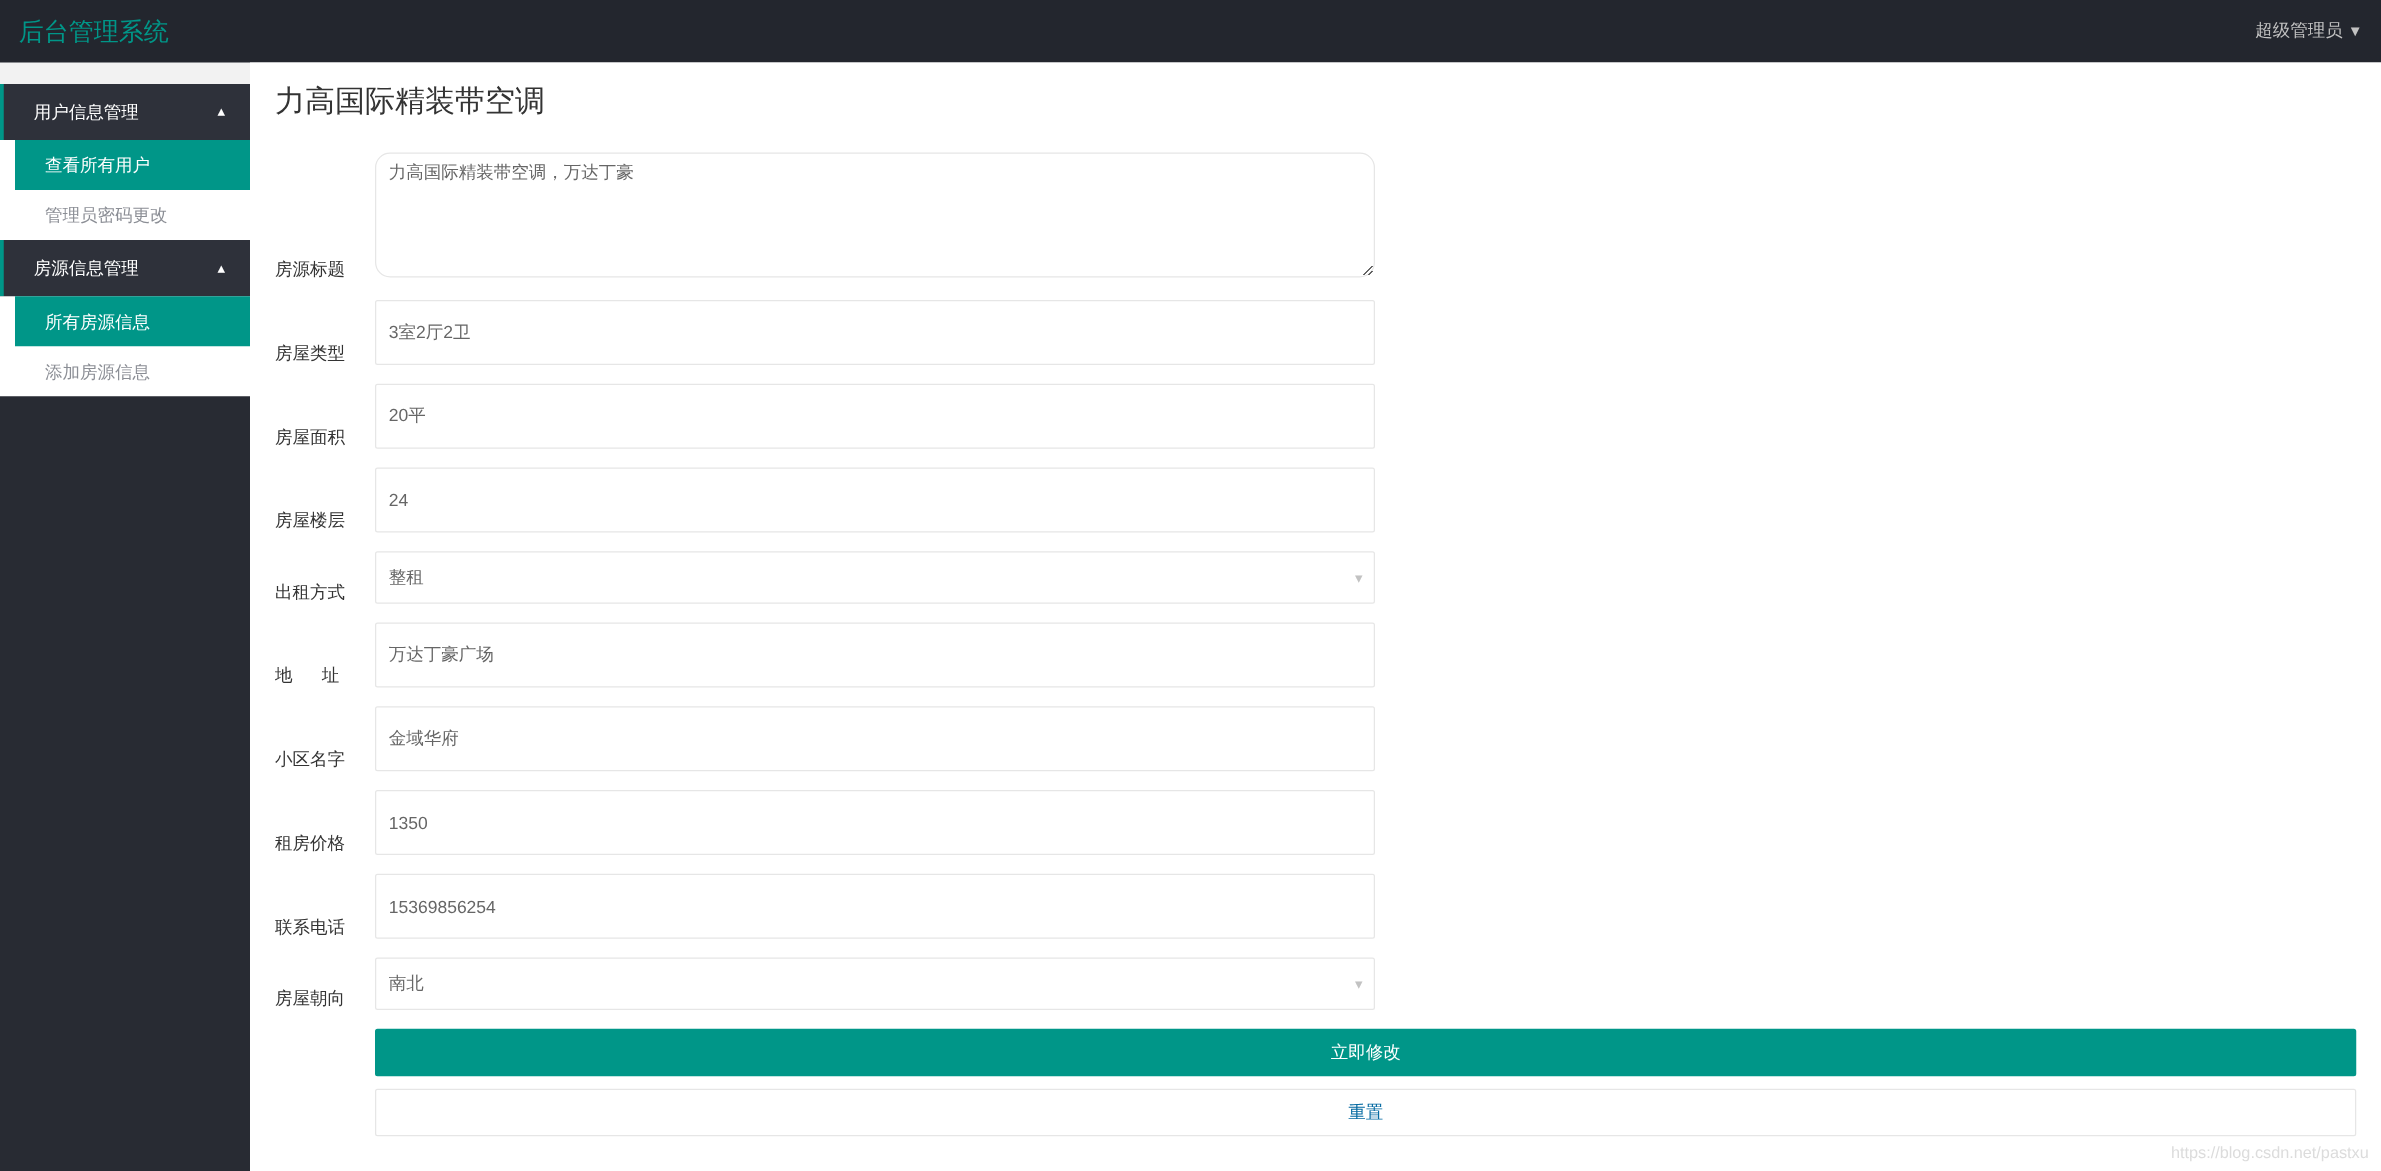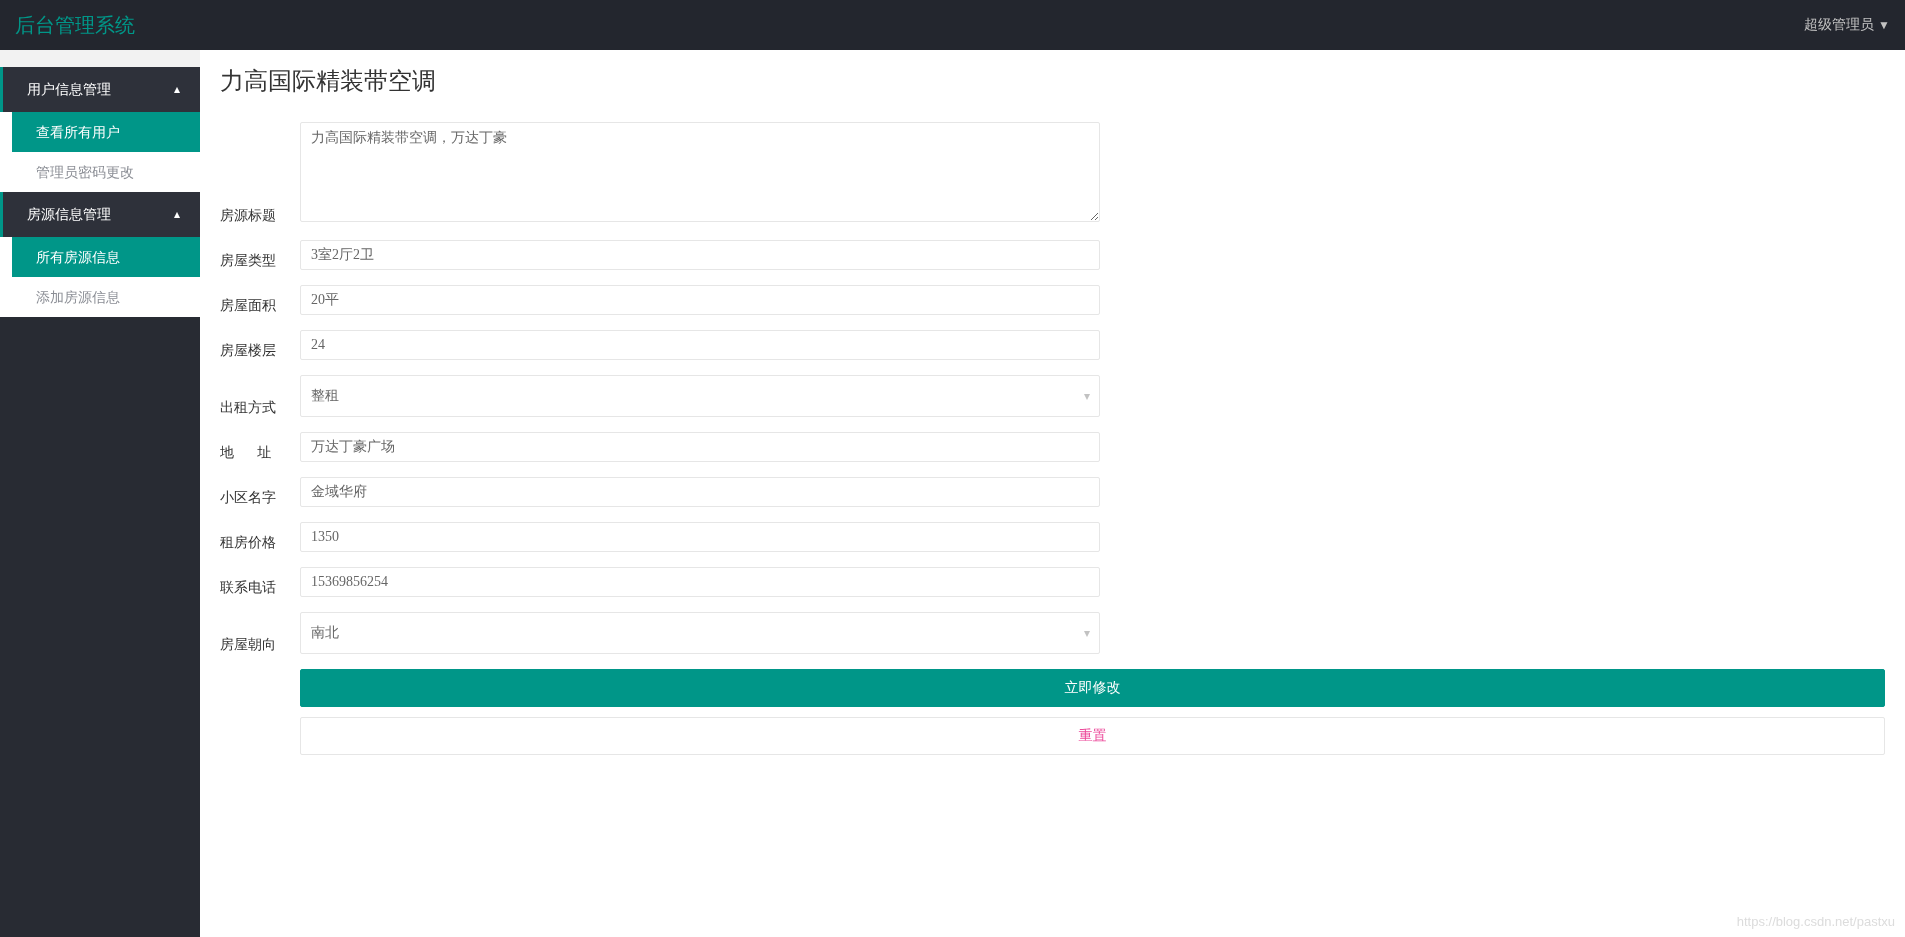--- a/index.html
+++ b/index.html
@@ -108,37 +108,36 @@
       color: #333;
       font-size: 14px;
       flex-shrink: 0;
     }
     .form-control {
       flex: 1;
       max-width: 800px;
     }
     .input-text {
       width: 100%;
-      height: 30px;
+      height: 52px;
       padding: 0 10px;
       border: 1px solid #e6e6e6;
       background: #fff;
       border-radius: 2px;
       font-size: 14px;
       color: #666;
       outline: none;
-      font-family: Liberation Serif, serif;
     }
     .textarea {
       width: 100%;
       min-height: 100px;
       padding: 6px 10px;
       border: 1px solid #e6e6e6;
       background: #fff;
-      border-radius: 2px;
+      border-radius: 12px;
       font-size: 14px;
       color: #666;
       resize: vertical;
       outline: none;
       font-family: inherit;
     }
     .select-wrapper {
       position: relative;
       width: 100%;
     }
@@ -180,21 +179,21 @@
       cursor: pointer;
       border: 1px solid transparent;
     }
     .btn-primary {
       background: #009688;
       color: #fff;
       border-color: #009688;
     }
     .btn-default {
       background: #fff;
-      color: #ec4899;
+      color: #0369a1;
       border-color: #e6e6e6;
     }
     .watermark {
       position: fixed;
       right: 10px;
       bottom: 8px;
       color: #dcdcdc;
       font-size: 13px;
       pointer-events: none;
     }

